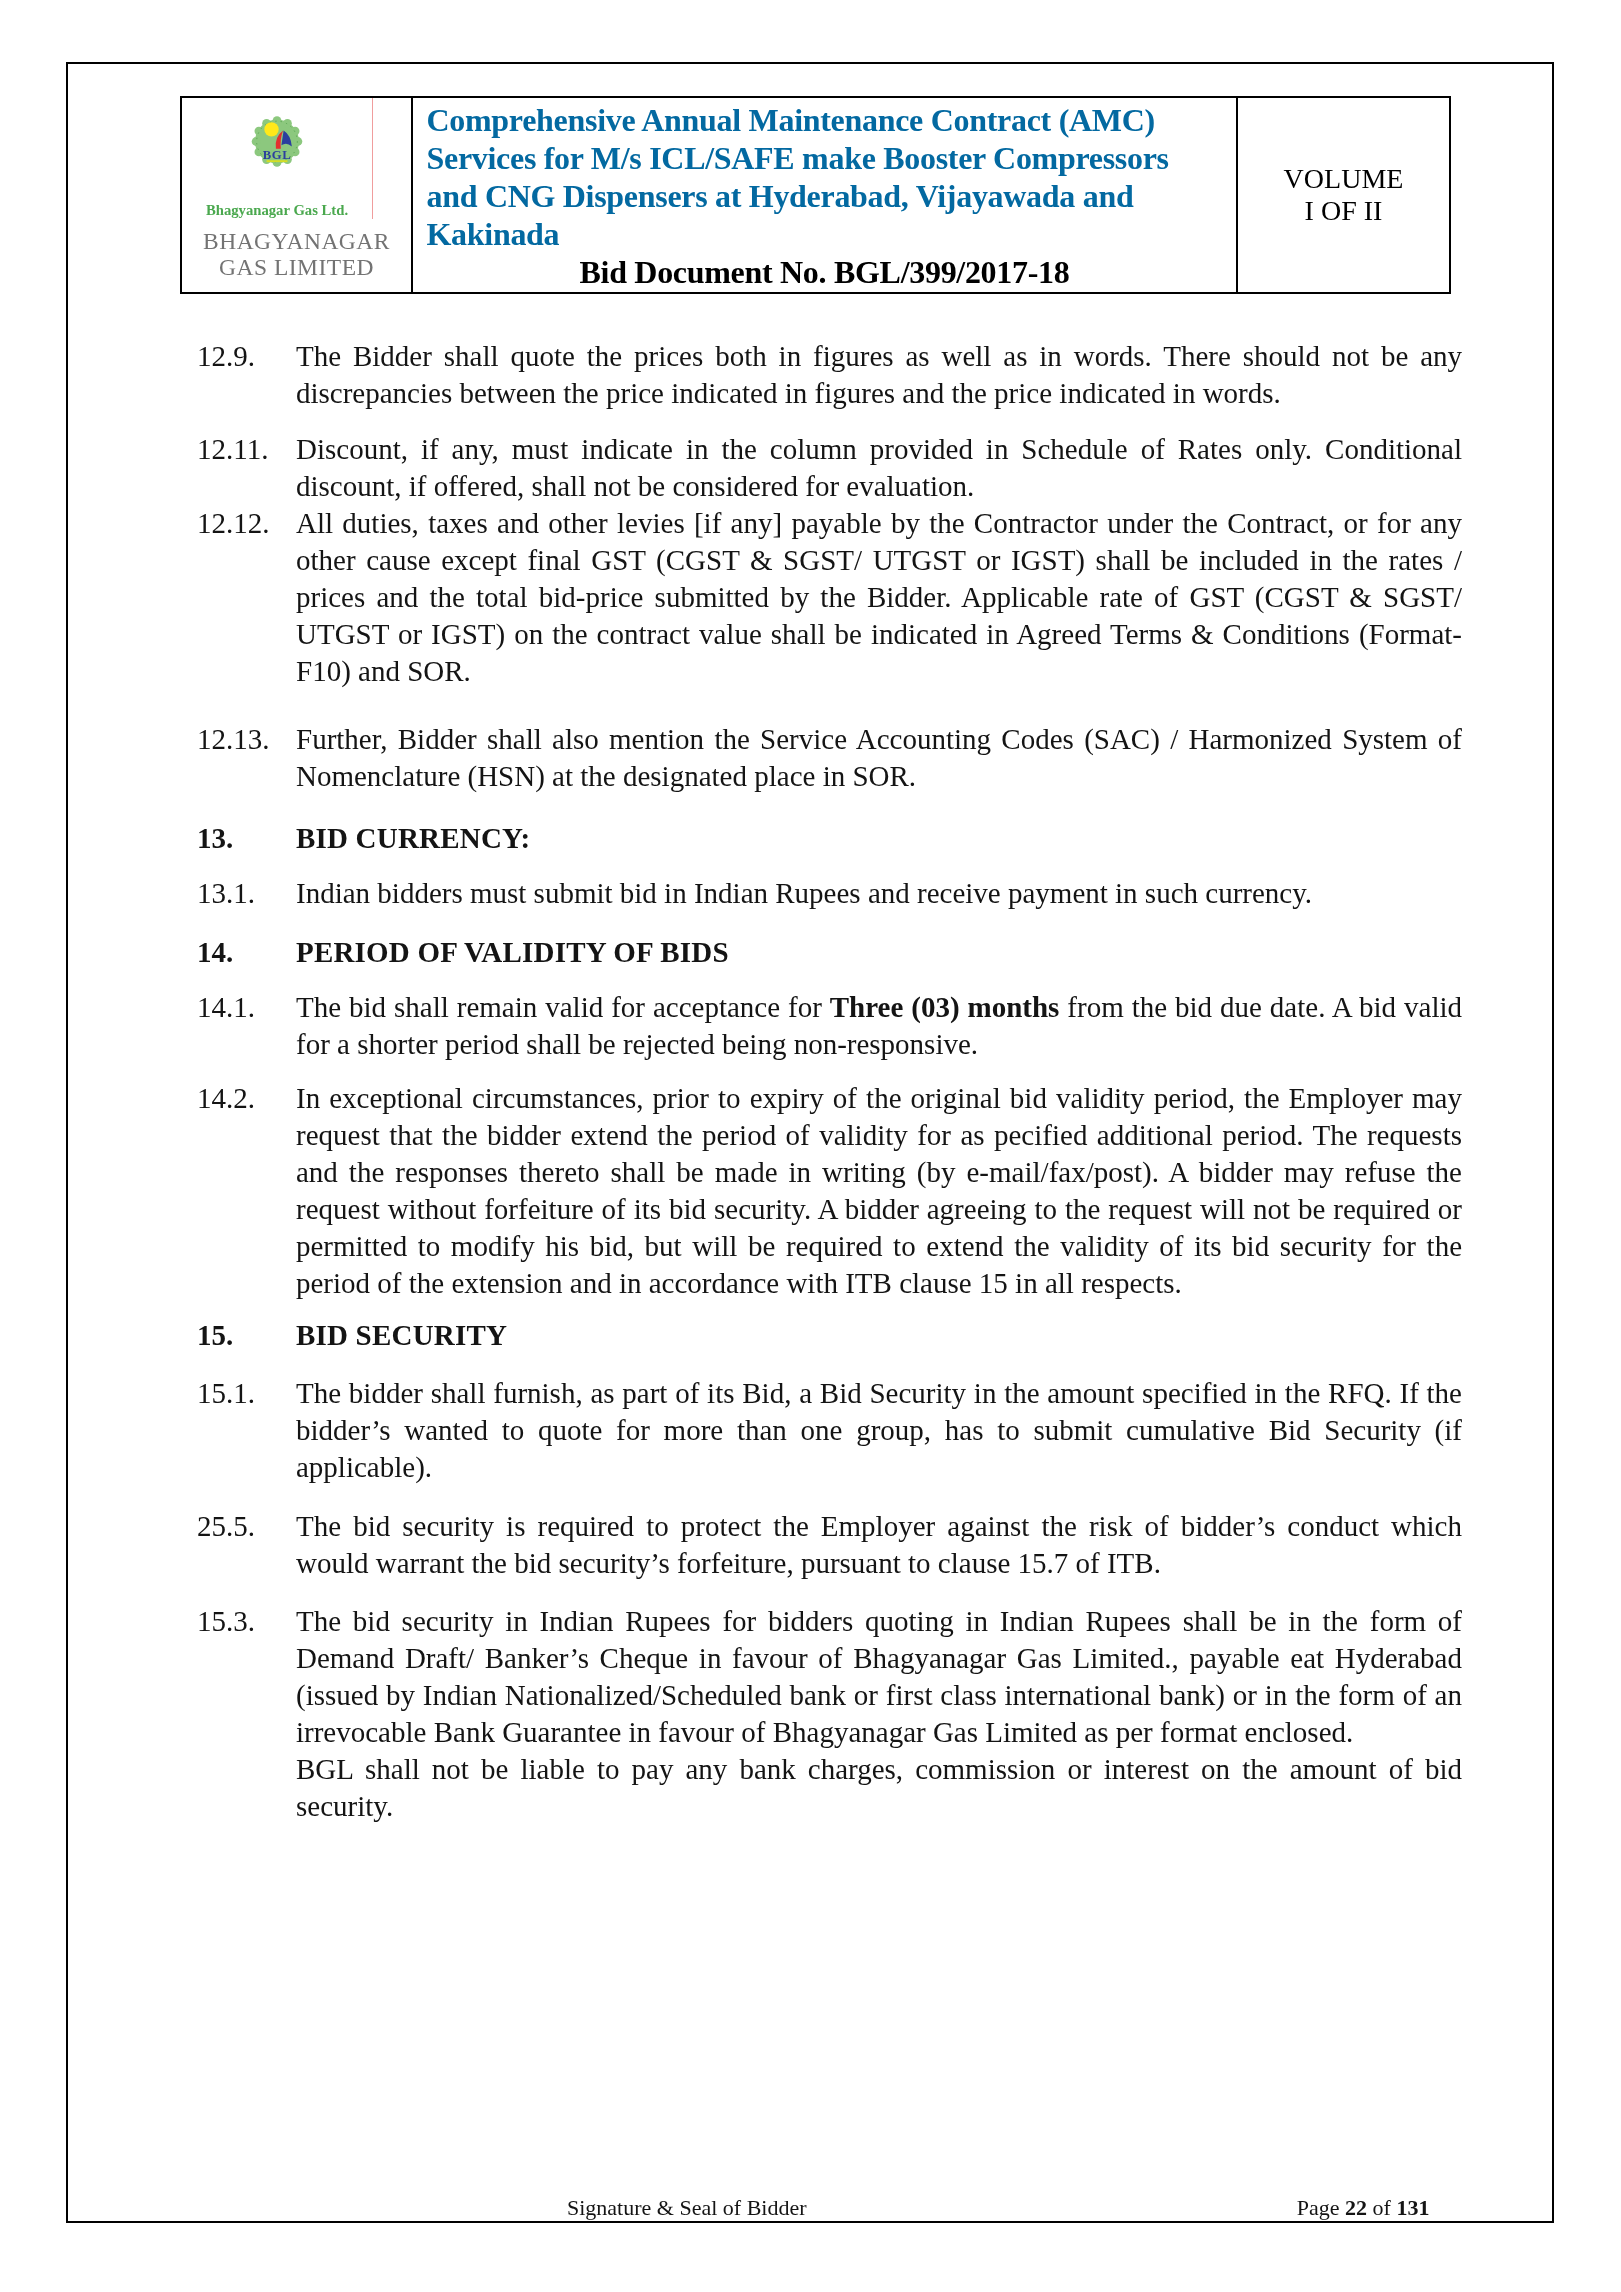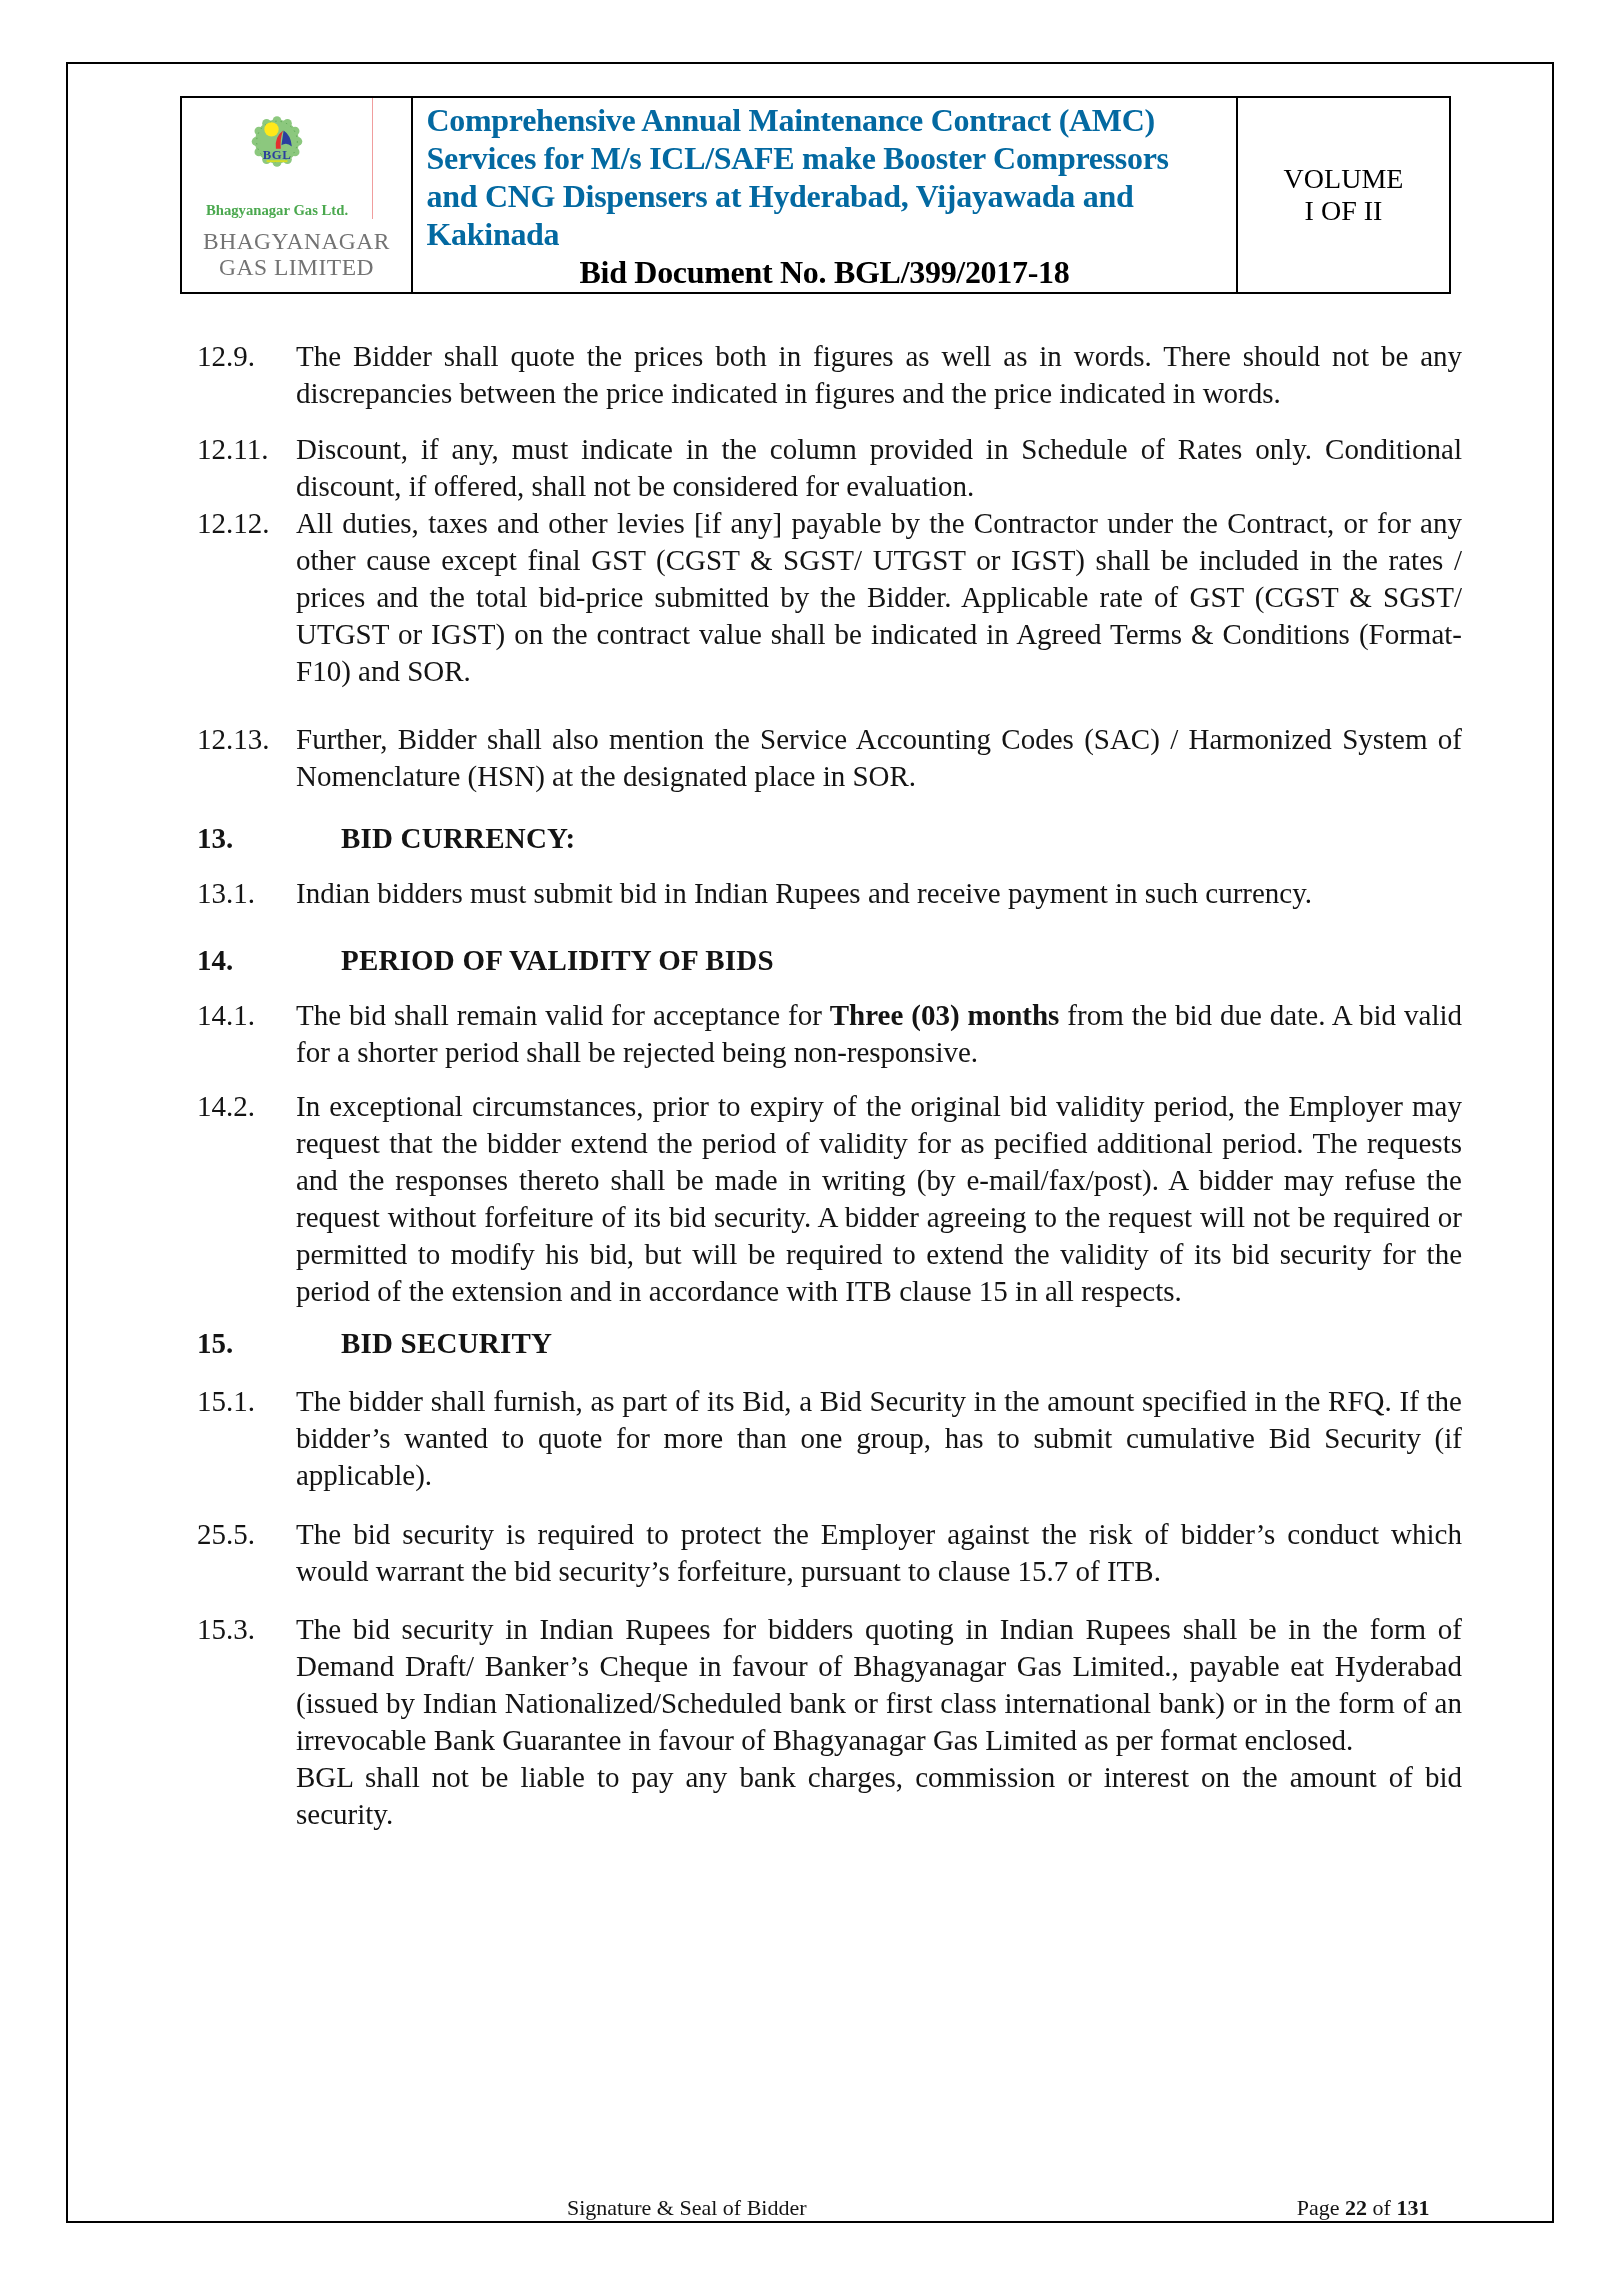--- a/index.html
+++ b/index.html
@@ -55,21 +55,21 @@
   
   .clauses{
     position:absolute;left:197px;top:338px;width:1265px;
     font-size:29px;line-height:37px;color:#141414;
   }
   .clause{position:relative;padding-left:99px;}
   .clause .num{position:absolute;left:0;top:0;white-space:nowrap;}
   .clause .ctext{text-align:justify;}
   .clause .ctext .sub{text-align:justify;}
   .clause.heading{font-weight:bold;}
-  .clause.heading .ctext{text-align:left;letter-spacing:0.2px;margin-left:45px;}
+  .clause.heading .ctext{text-align:left;letter-spacing:0.2px;}
   .bold{font-weight:bold;}
   
   .footer-row{
     position:absolute;left:197px;top:2193px;width:1254px;height:30px;
     font-size:22px;line-height:30px;display:flex;color:#141414;
   }
   .footer-left{margin-left:370px;}
   .footer-right{margin-left:auto;margin-right:21.6px;}
 </style>
 </head>
@@ -137,21 +137,21 @@
       <div class="ctext">All duties, taxes and other levies [if any] payable by the Contractor under the Contract, or for any other cause except final GST (CGST &amp; SGST/ UTGST or IGST) shall be included in the rates / prices and the total bid-price submitted by the Bidder. Applicable rate of GST (CGST &amp; SGST/ UTGST or IGST) on the contract value shall be indicated in Agreed Terms &amp; Conditions (Format-F10) and SOR.</div>
     </div>
     <div class="clause" style="margin-bottom: 25.5px;">
       <span class="num">12.13.</span>
       <div class="ctext">Further, Bidder shall also mention the Service Accounting Codes (SAC) / Harmonized System of Nomenclature (HSN) at the designated place in SOR.</div>
     </div>
     <div class="clause heading" style="margin-bottom: 17.6px;">
       <span class="num">13.</span>
       <div class="ctext">BID CURRENCY:</div>
     </div>
-    <div class="clause" style="margin-bottom: 30px;">
+    <div class="clause" style="margin-bottom: 22px;">
       <span class="num">13.1.</span>
       <div class="ctext">Indian bidders must submit bid in Indian Rupees and receive payment in such currency.</div>
     </div>
     <div class="clause heading" style="margin-bottom: 18.6px;">
       <span class="num">14.</span>
       <div class="ctext">PERIOD OF VALIDITY OF BIDS</div>
     </div>
     <div class="clause" style="margin-bottom: 16.7px;">
       <span class="num">14.1.</span>
       <div class="ctext"><span>The bid shall remain valid for acceptance for </span><span class="bold">Three (03) months</span><span> from the bid due date. A bid valid for a shorter period shall be rejected being non-responsive.</span></div>

